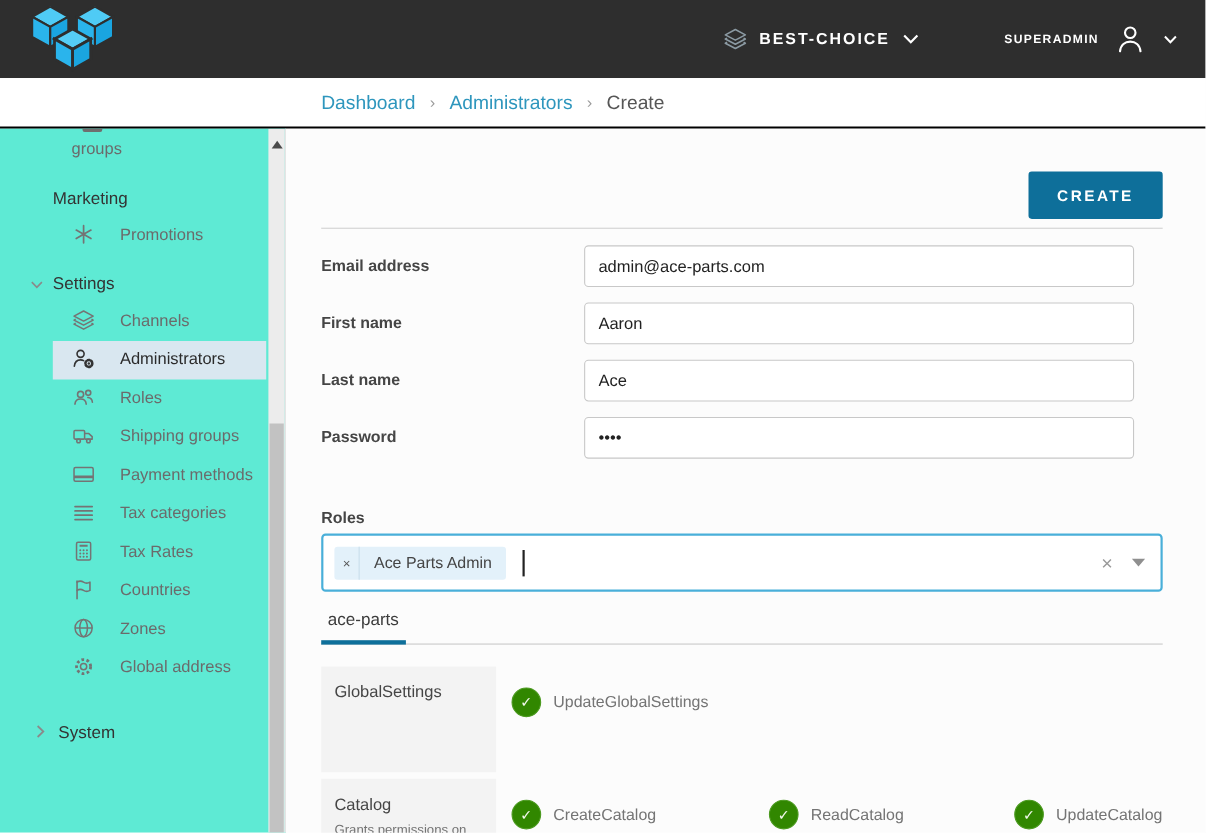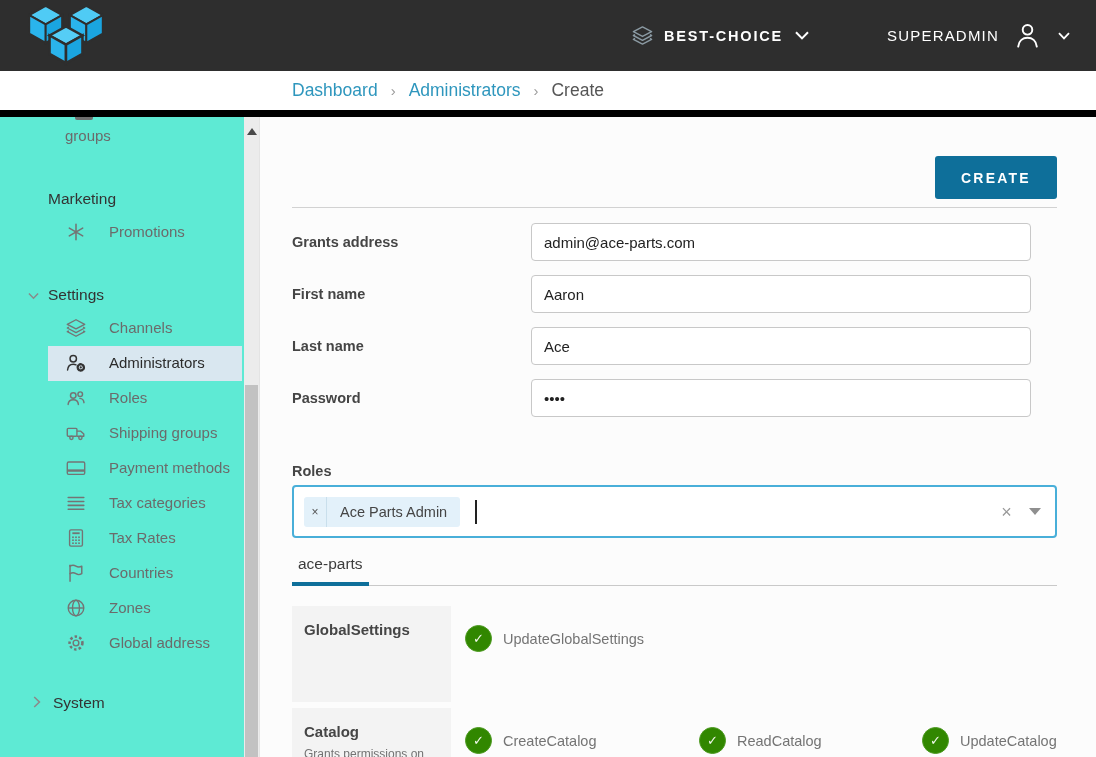--- a/index.html
+++ b/index.html
@@ -11,43 +11,43 @@
   
   .topbar { height:71px; background:#2e2e2e; display:flex; align-items:center;
             padding:0 26px 0 28px; }
   .logo { display:flex; align-items:center; cursor:pointer; }
   .topbar-right { margin-left:auto; display:flex; align-items:center; }
   .channel-switcher { display:flex; align-items:center; gap:10px; color:#fff; cursor:pointer; }
   .channel-icon { color:#8b9aa3; display:flex; }
   .channel-label { font-size:14.5px; font-weight:bold; letter-spacing:1.8px; }
   .tb-caret { display:flex; margin-left:2px; }
   .user-menu { display:flex; align-items:center; gap:13px; margin-left:78px; color:#fff; cursor:pointer; }
-  .user-label { font-size:15px; font-weight:normal; letter-spacing:1.2px; }
-  
-  .breadcrumb-bar { height:46px; background:#fff; border-bottom:7px solid #000000;
+  .user-label { font-size:11px; font-weight:bold; letter-spacing:1.2px; }
+  
+  .breadcrumb-bar { height:46px; background:#fff; border-bottom:2px solid #000000;
                     display:flex; align-items:center; padding-left:292px; font-size:17.5px; }
   .crumb-link { color:#2e96bd; text-decoration:none; cursor:pointer; }
   .crumb-sep { color:#9b9b9b; margin:0 13px; font-size:15px; }
   .crumb-current { color:#565656; }
   
   .layout { display:flex; height:640px; }
   
   .sidebar { width:260px; flex:none; background:#5eead4; position:relative;
              border-right:1px solid #e4e4e4; overflow:hidden; }
   .nav { padding-top:5px; font-size:15px; color:#6b6b6b; }
   .clipped-icon-frag { position:absolute; left:75px; top:0; width:18px; height:3px;
                        background:#6f6f6f; border-radius:0 0 2px 2px; }
   .nav-item { display:block; margin:0 17px 0 48px; padding:5px 4px 6px 17px;
               line-height:24px; color:#6b6b6b; text-decoration:none; cursor:pointer; }
   .nav-item .nav-icon { display:inline-block; width:24px; margin-right:20px;
                         vertical-align:-6px; color:#747474; }
   .nav-item.selected { background:#d9e7f0; color:#2b2b2b; }
   .nav-item.selected .nav-icon { color:#333; }
   .nav-item.clipped { padding-top:2px; }
-  .nav-header { margin:36px 0 7px 48px; color:#333; font-size:15.5px; cursor:default; }
+  .nav-header { margin:18px 0 7px 48px; color:#333; font-size:15.5px; cursor:default; }
   .nav-header.with-chevron { margin-left:28px; cursor:pointer; }
   .nav-header .hdr-chevron { display:inline-block; width:11px; margin-right:9px; color:#8a8a8a; }
   .nav-header.sys { margin-top:33px; margin-left:33px; }
   
   .sb-scroll { position:absolute; top:0; right:0; bottom:0; width:15px; background:#ececec; cursor:pointer; }
   .sb-up { width:0; height:0; border-left:5px solid transparent; border-right:5px solid transparent;
            border-bottom:7px solid #4a4a4a; margin:11px auto 0; }
   .sb-thumb { position:absolute; top:268px; bottom:0; left:1px; right:1px; background:#c2c2c2; }
   
   .content { flex:1; background:#fcfcfc; position:relative; padding:39px 64px 0 32px; }
@@ -77,21 +77,21 @@
                  border-right:6px solid transparent; border-top:7px solid #8f8f8f; cursor:pointer; }
   
   .tabs { margin-top:14px; position:relative; }
   .tabs::after { content:''; position:absolute; left:0; right:0; bottom:0; height:1px; background:#c9c9c9; }
   .tab { display:inline-block; padding:3px 6px 9px; font-size:15.5px; color:#3c3c3c;
          border-bottom:4px solid #0e6f9a; position:relative; z-index:1; cursor:pointer; }
   
   .perm-table { margin-top:20px; }
   .perm-row { display:flex; margin-bottom:6px; min-height:96px; }
   .perm-row-label { width:159px; flex:none; background:#f3f3f3; padding:15px 8px 10px 12px; }
-  .perm-name { font-weight:bold; color:#454545; font-size:15px; }
+  .perm-name { font-weight:normal; color:#454545; font-size:15px; }
   .perm-desc { margin-top:5px; color:#737373; font-size:12px; line-height:1.65; }
   .perm-cells { flex:1; display:grid; grid-template-columns:234px 223px auto;
                 padding:19px 0 0 14px; align-content:start; }
   .perm-item { display:flex; align-items:center; cursor:pointer; }
   .check-circle { width:27px; height:27px; border-radius:50%; background:#318700;
                   border:1.5px solid #4c9a20; color:#f2f8ec; display:flex; align-items:center;
                   justify-content:center; font-size:13px; flex:none; }
   .perm-text { margin-left:11px; color:#747474; font-size:14.5px; }
   svg { display:block; }
 </style>
@@ -317,21 +317,21 @@
   </aside>
 
   <main class="content">
 
     <div class="btn-row">
       <button class="create-btn">CREATE</button>
     </div>
     <hr class="form-divider">
 
     <div class="form-row first">
-      <label class="form-label">Grants address</label>
+      <label class="form-label">Email address</label>
       <input class="text-input" type="text" value="admin@ace-parts.com" style="">
     </div>
 
     <div class="form-row">
       <label class="form-label">First name</label>
       <input class="text-input" type="text" value="Aaron" style="">
     </div>
 
     <div class="form-row">
       <label class="form-label">Last name</label>

